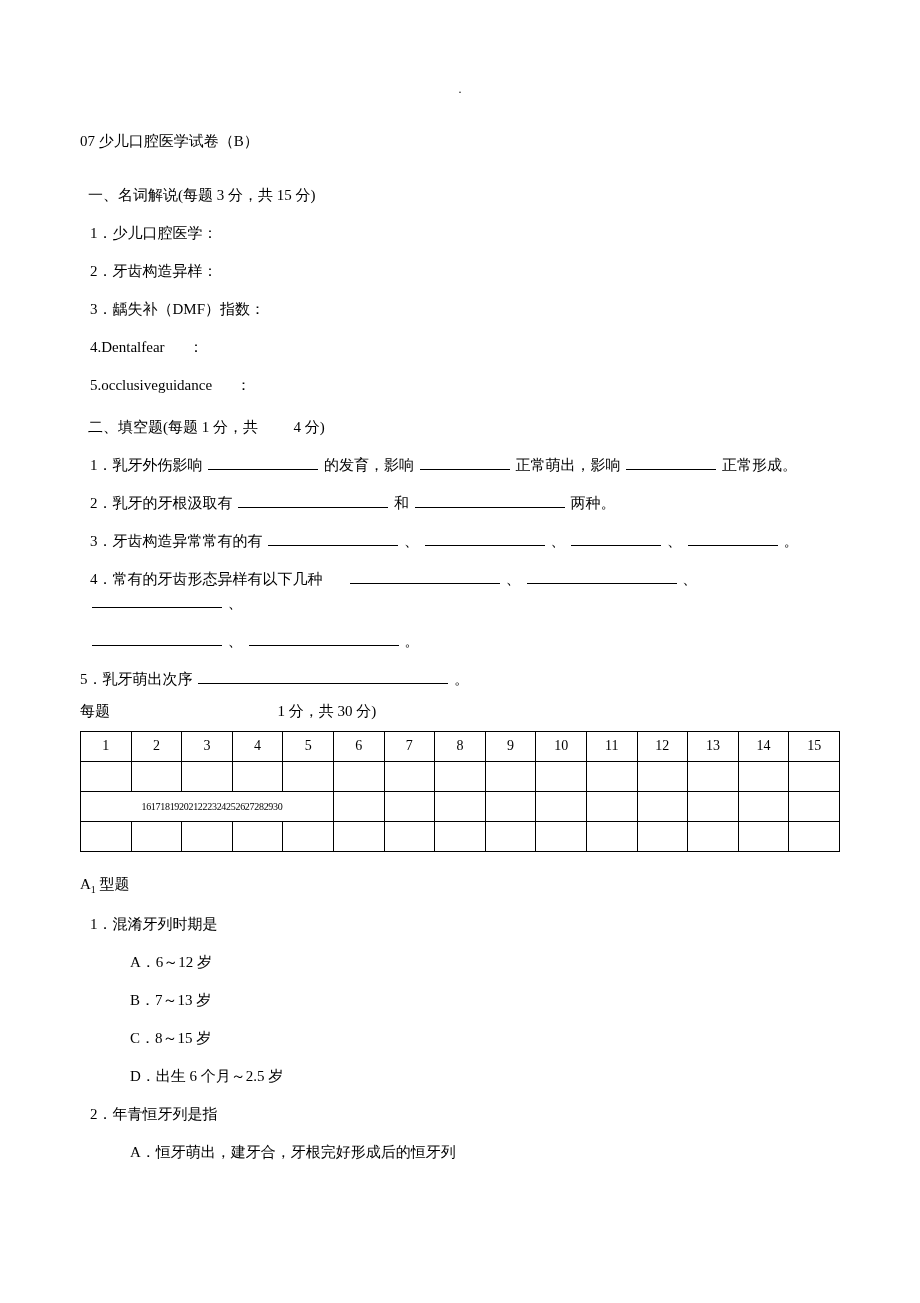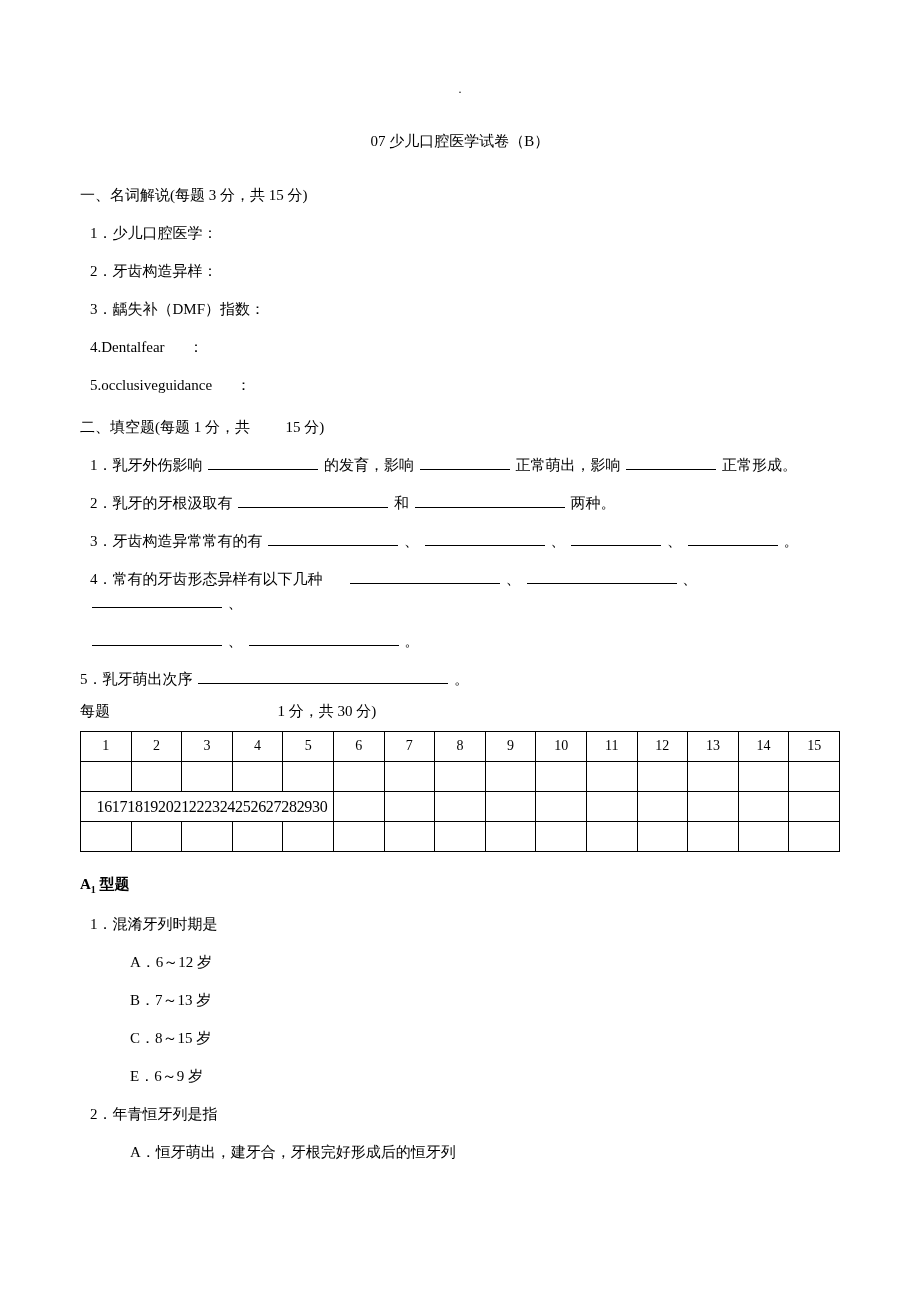--- a/index.html
+++ b/index.html
@@ -12,26 +12,25 @@
       padding: 80px 80px 40px 80px;
       width: 920px;
       background: #fff;
     }
     .dot-marker {
       text-align: center;
       font-size: 12px;
       margin-bottom: 30px;
     }
     .title {
-      text-align: center;
       margin-bottom: 30px;
       font-size: 15px;
     }
     .section-head {
-      margin: 18px 0 14px 0;
+      margin: 18px 0 14px 8px;
     }
     .item {
       margin: 14px 10px;
     }
     .blank {
       display: inline-block;
       border-bottom: 1px solid #000;
       height: 1.1em;
       vertical-align: baseline;
       margin: 0 2px;
@@ -59,26 +58,26 @@
     table.answers td {
       border: 1px solid #000;
       text-align: center;
       height: 30px;
       padding: 0;
       overflow: hidden;
     }
     table.answers tr.blank-row td { height: 30px; }
     .row2-cell {
       white-space: nowrap;
-      font-size: 16px;
+      font-size: 10px;
       letter-spacing: -0.3px;
       text-align: left;
       padding-left: 10px !important;
     }
-    .a1 { font-size: 15px; font-weight: bold; }
+    .a1 { font-size: 15px; }
     .a1 sub { font-size: 10px; vertical-align: sub; }
     .threeline-block { margin: 0; }
     .threeline-block div { margin: 8px 0; }
     .sp { display: inline-block; }
     .colon { padding-left: 24px; }
   </style>
 </head>
 <body>
 
 <div class="dot-marker">.</div>
@@ -93,21 +92,21 @@
 <div class="item">
   <span>4.Dentalfear</span><span class="colon">：</span>
 </div>
 <div class="item">
   <span>5.occlusiveguidance</span><span class="colon">：</span>
 </div>
 
 <div class="section-head">
   <span>二、填空题(每题 1 分，共</span>
   <span class="sp" style="width:28px"></span>
-  <span>15 分)</span>
+  <span>4 分)</span>
 </div>
 
 <div class="item">
   <span>1．乳牙外伤影响</span>
   <span class="blank blank-110"></span>
   <span>的发育，影响</span>
   <span class="blank blank-90"></span>
   <span>正常萌出，影响</span>
   <span class="blank blank-90"></span>
   <span>正常形成。</span>
@@ -234,19 +233,19 @@
 
 <div class="a1">
   <span>A</span><sub>1</sub><span> 型题</span>
 </div>
 
 <div class="item">1．混淆牙列时期是</div>
 <div class="choices">
   <div class="opt">A．6～12 岁</div>
   <div class="opt">B．7～13 岁</div>
   <div class="opt">C．8～15 岁</div>
-  <div class="opt">E．6～9 岁</div>
+  <div class="opt">D．出生 6 个月～2.5 岁</div>
 </div>
 
 <div class="item">2．年青恒牙列是指</div>
 <div class="choices">
   <div class="opt">A．恒牙萌出，建牙合，牙根完好形成后的恒牙列</div>
 </div>
 
 </body></html>

